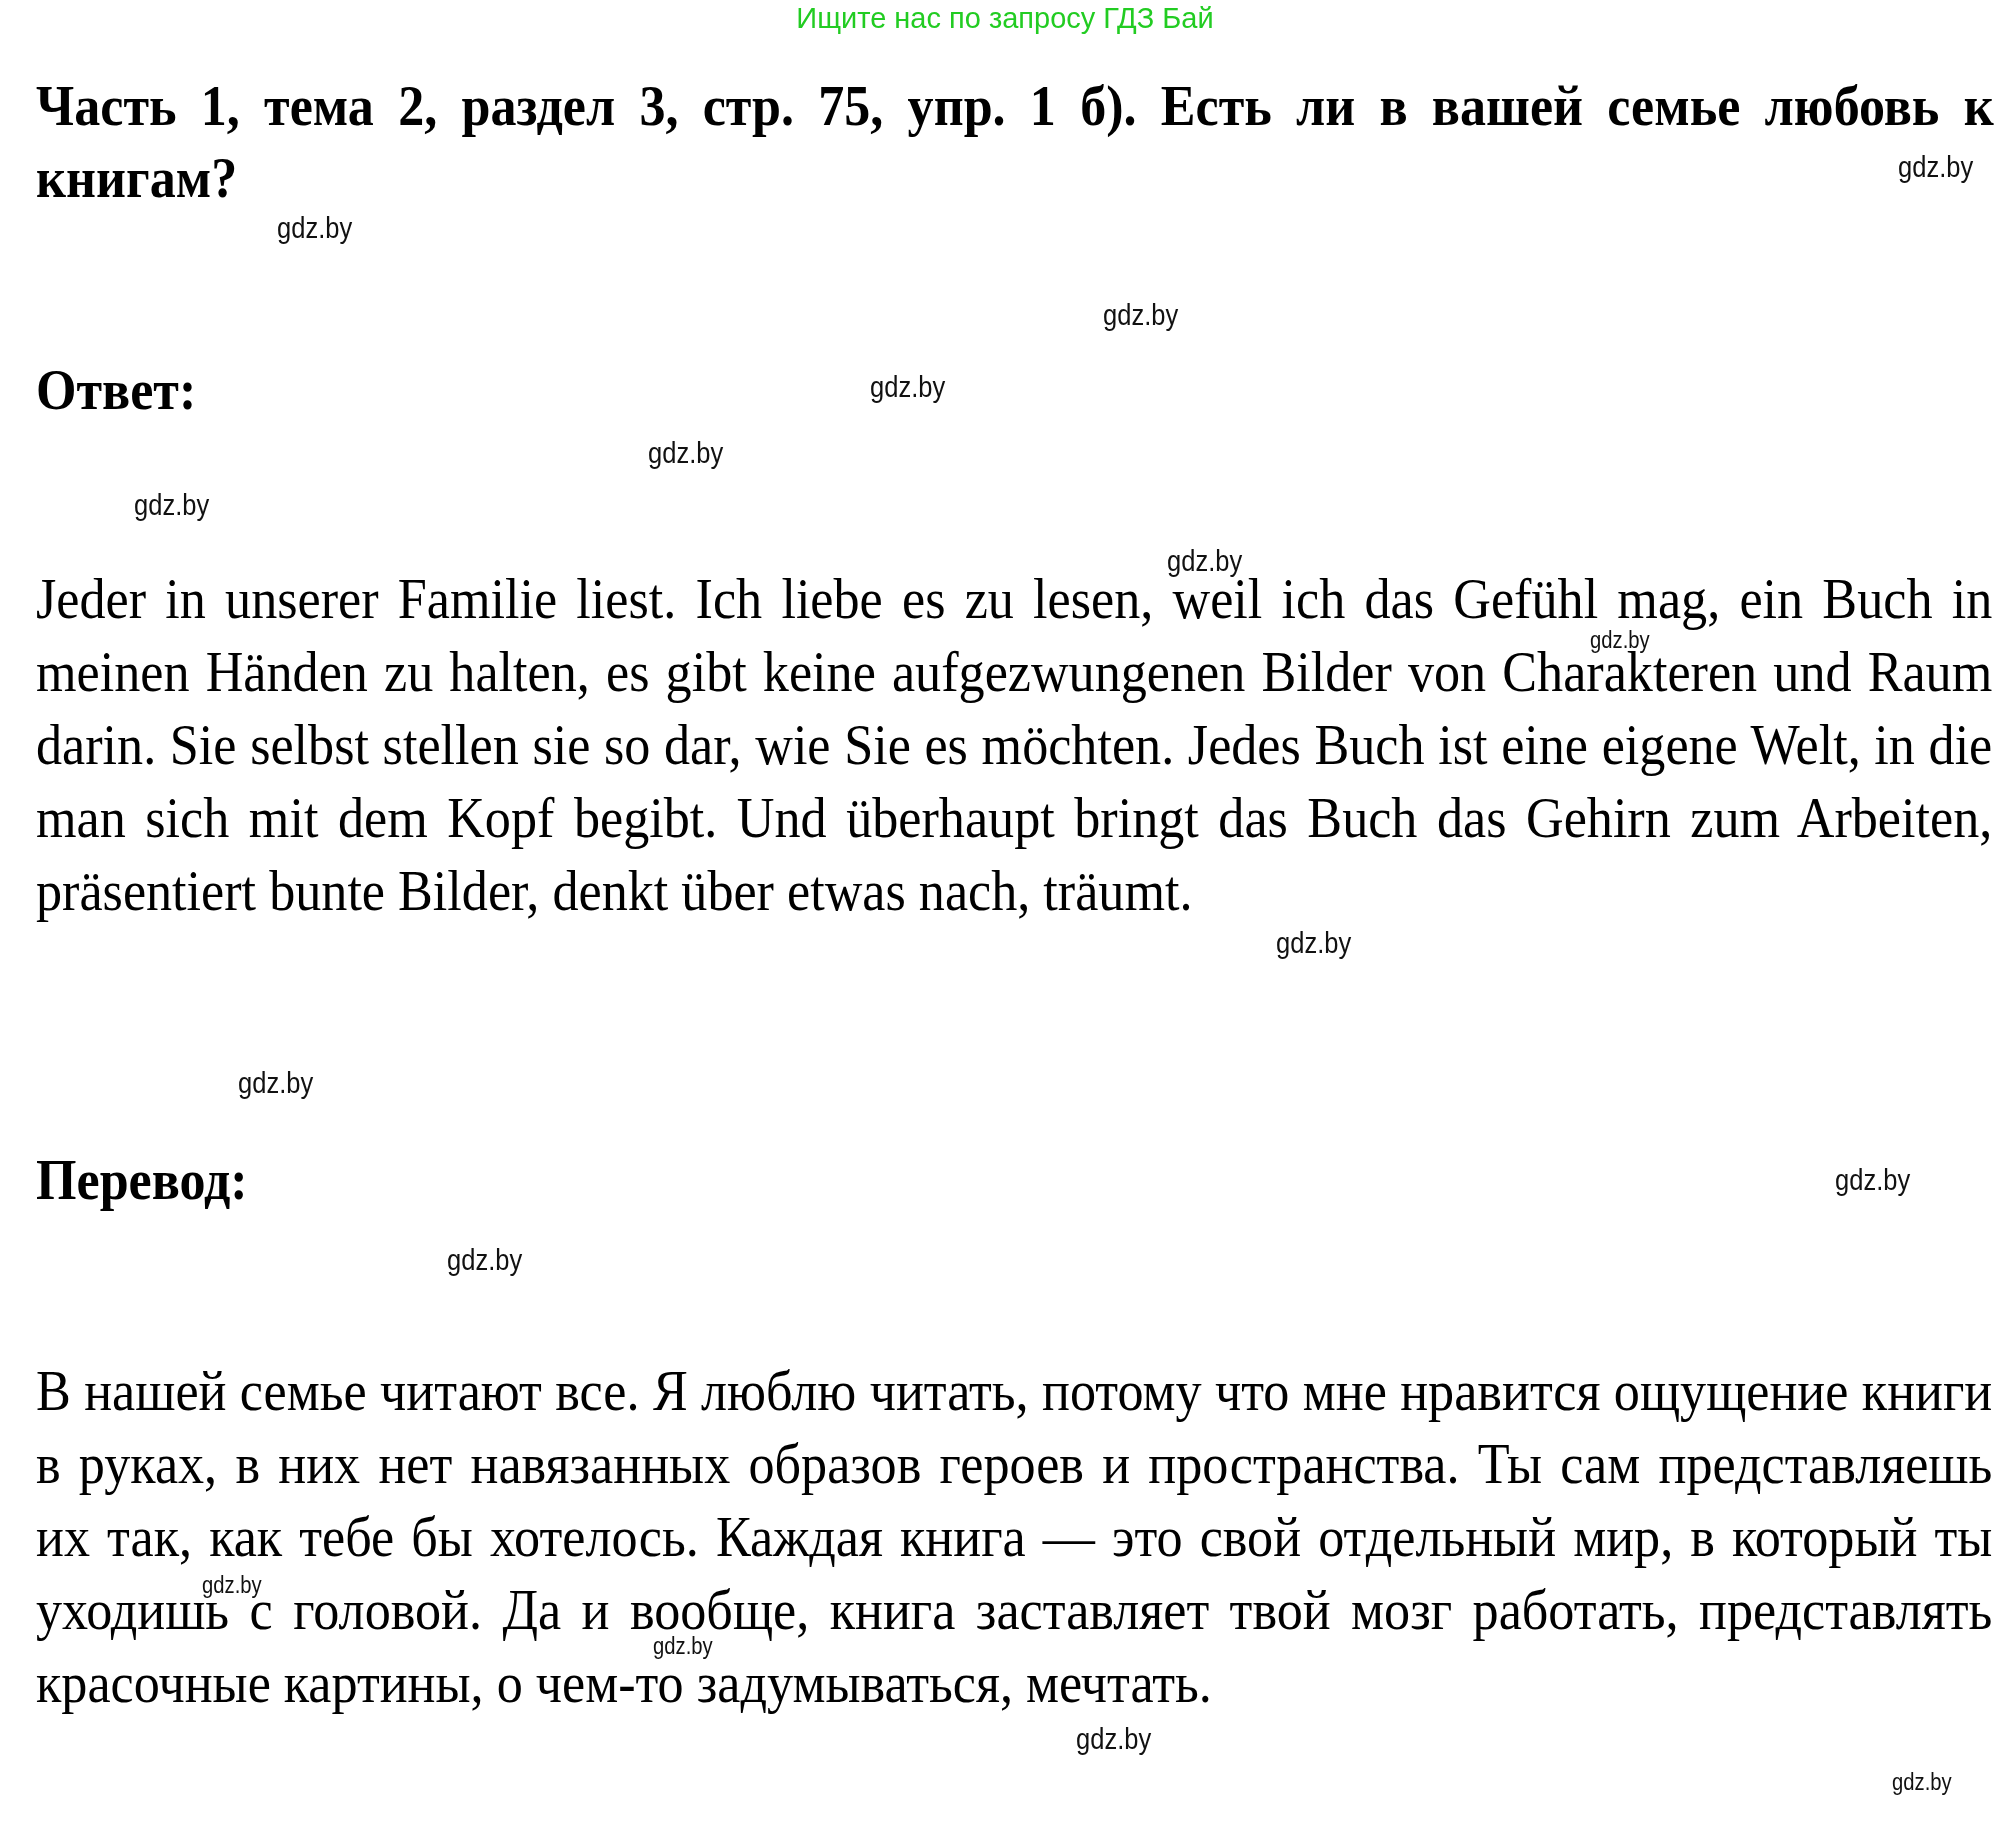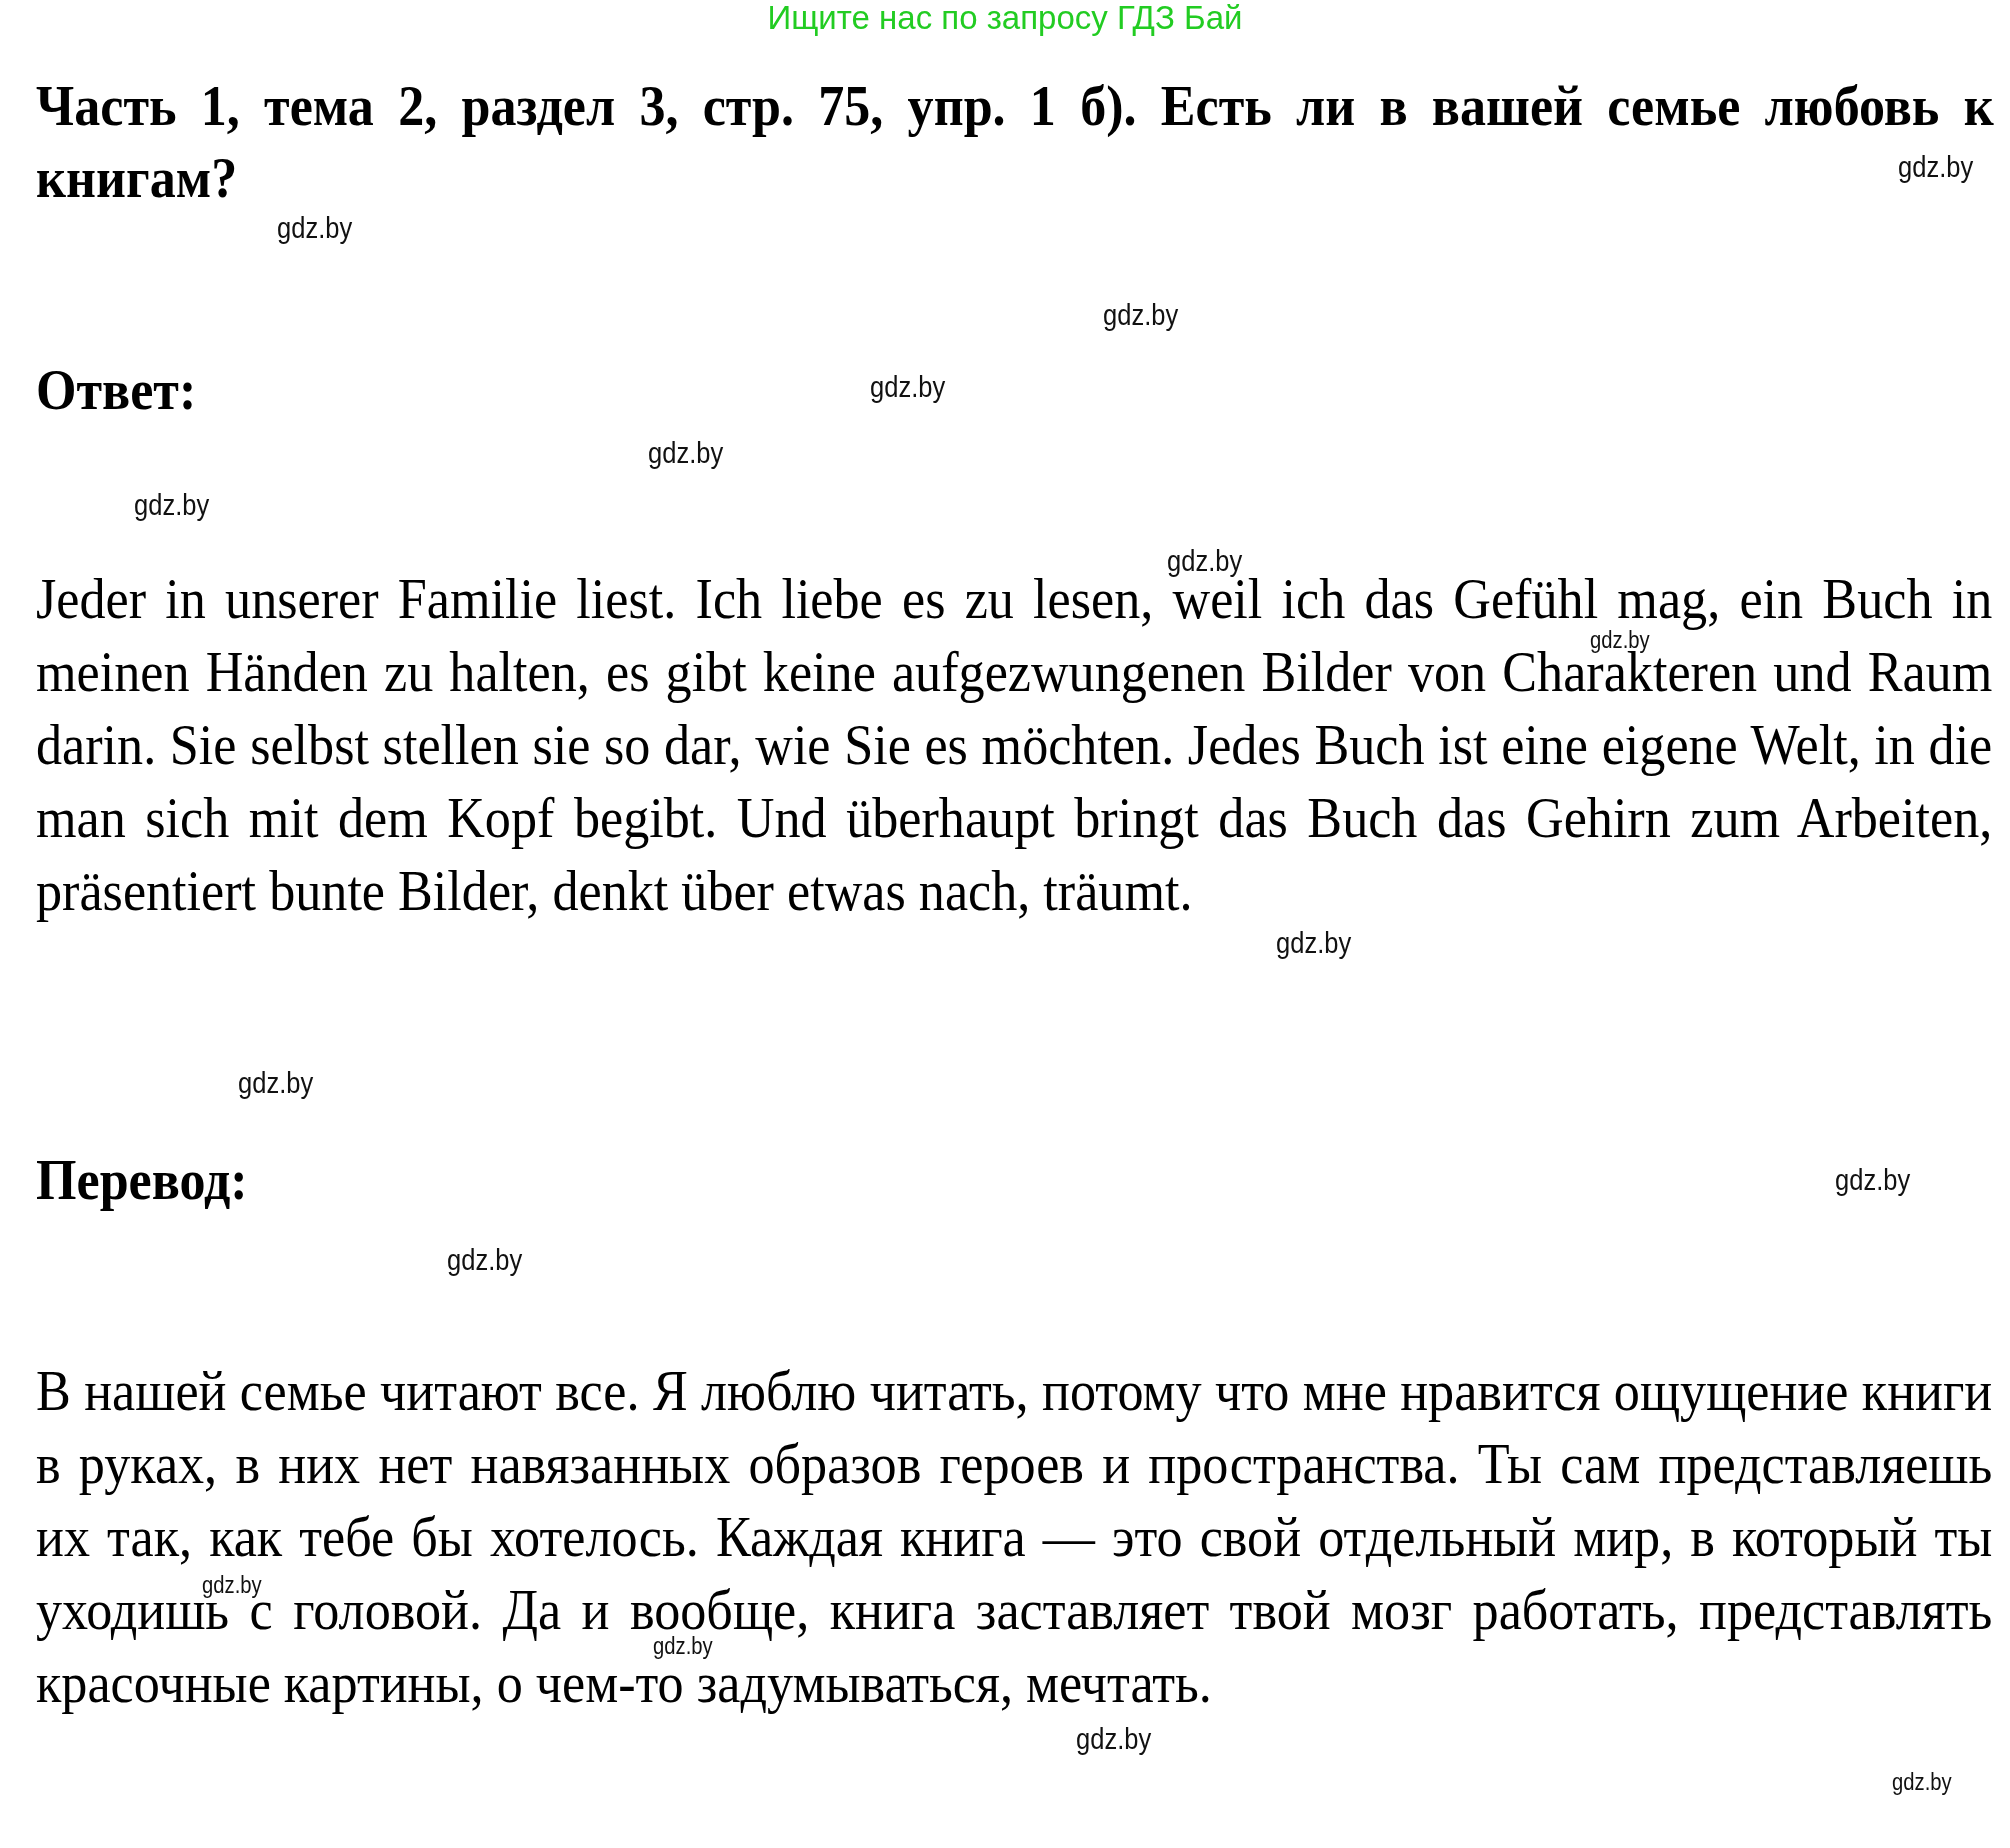--- a/index.html
+++ b/index.html
@@ -15,21 +15,21 @@
       font-family: "Liberation Serif", serif;
       color: #000000;
     }
     .top-banner {
       position: absolute;
       left: 0;
       top: 0;
       width: 2010px;
       text-align: center;
       font-family: "Liberation Sans", sans-serif;
-      font-size: 33px;
+      font-size: 29px;
       line-height: 36px;
       color: #22cc22;
     }
     .title {
       position: absolute;
       left: 36px;
       top: 70px;
       width: 1958px;
       font-family: "Liberation Serif", serif;
       font-weight: bold;

